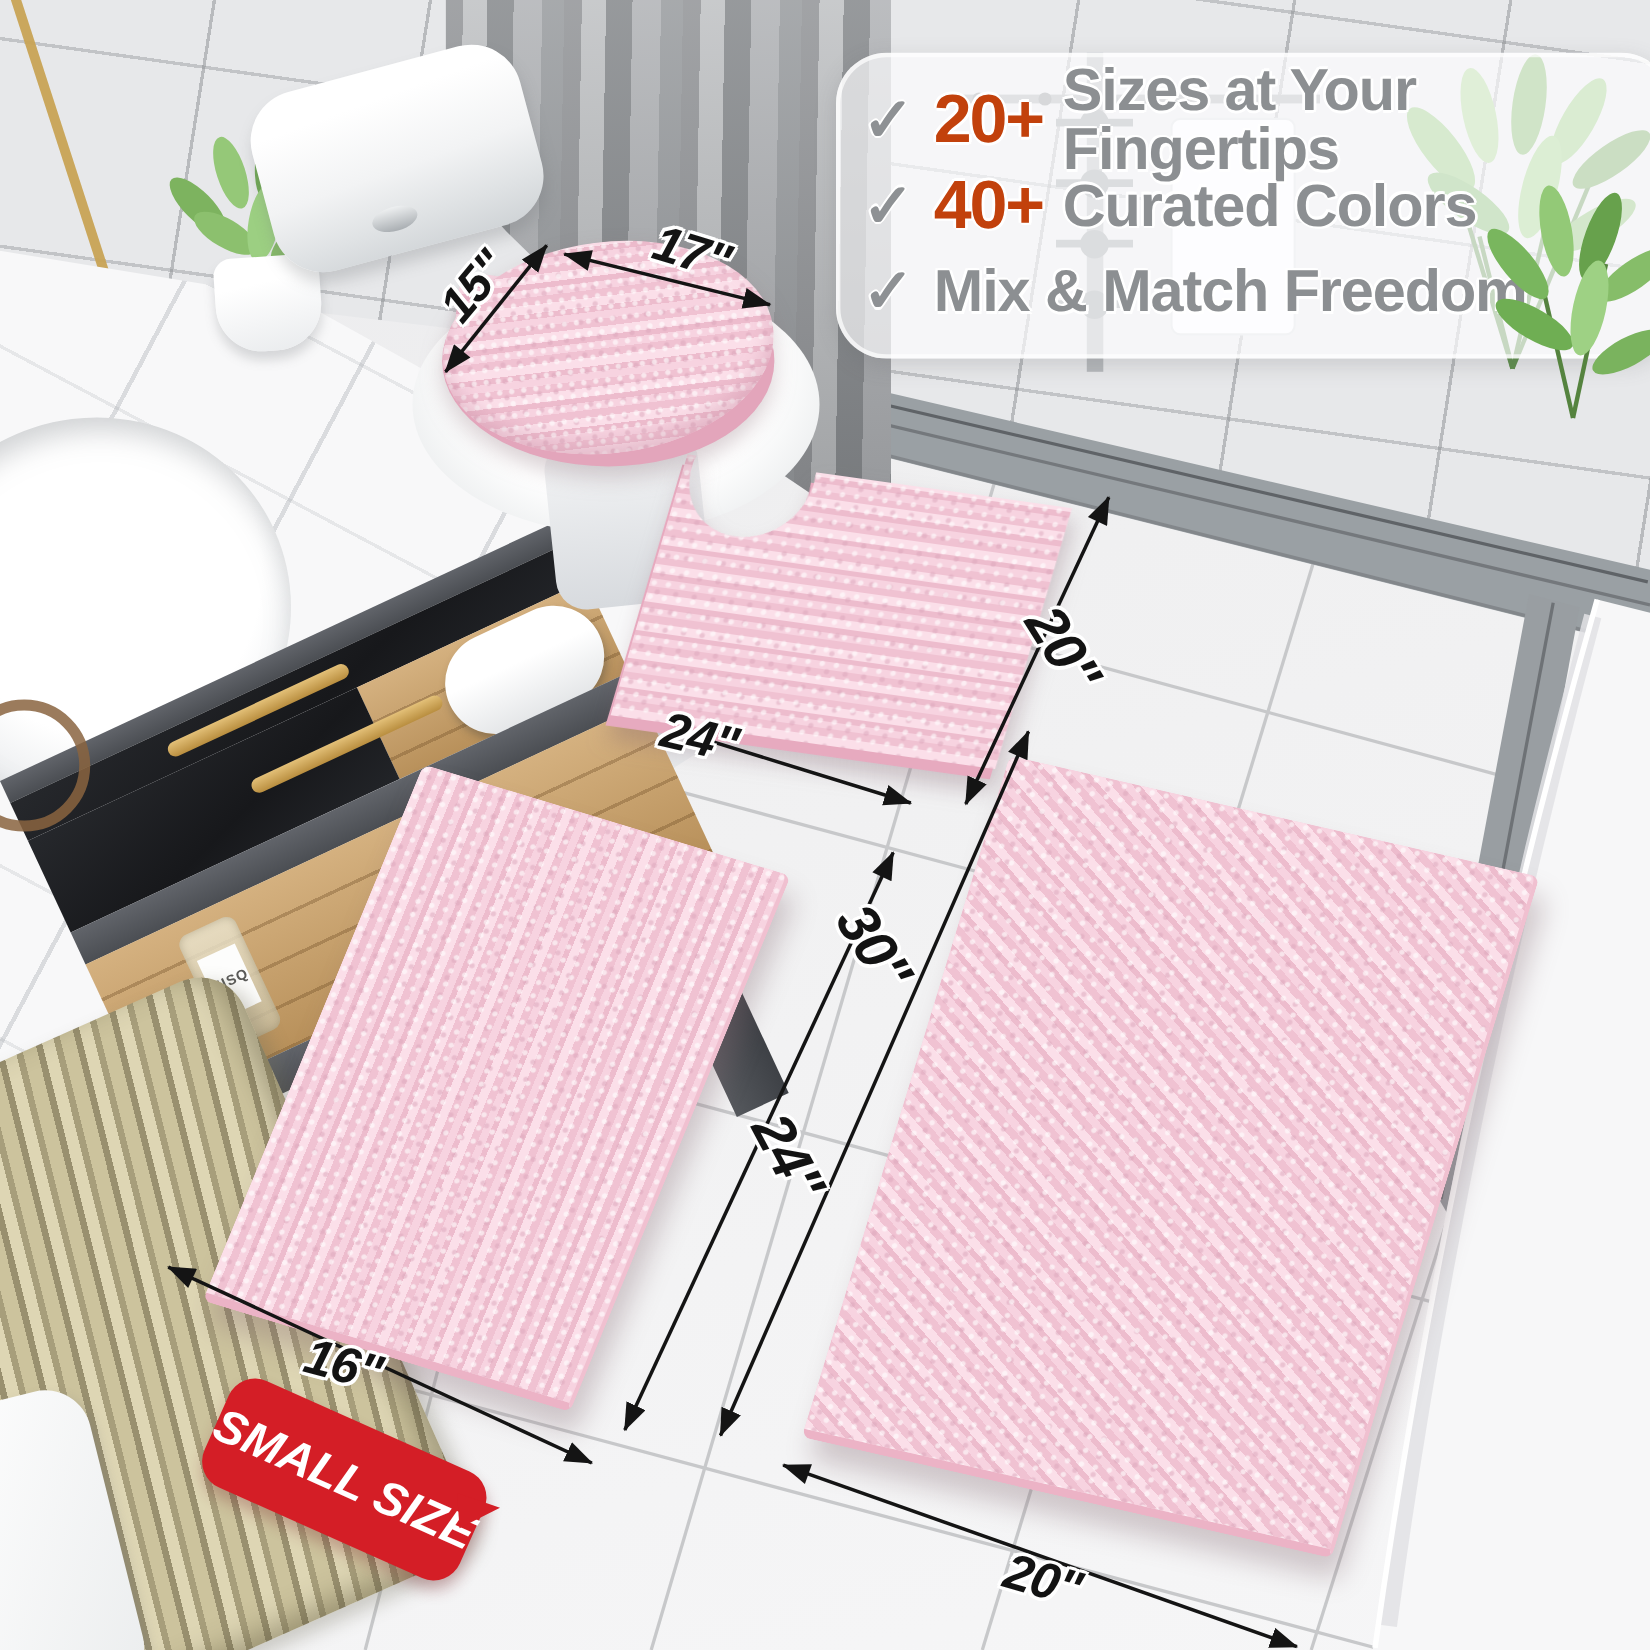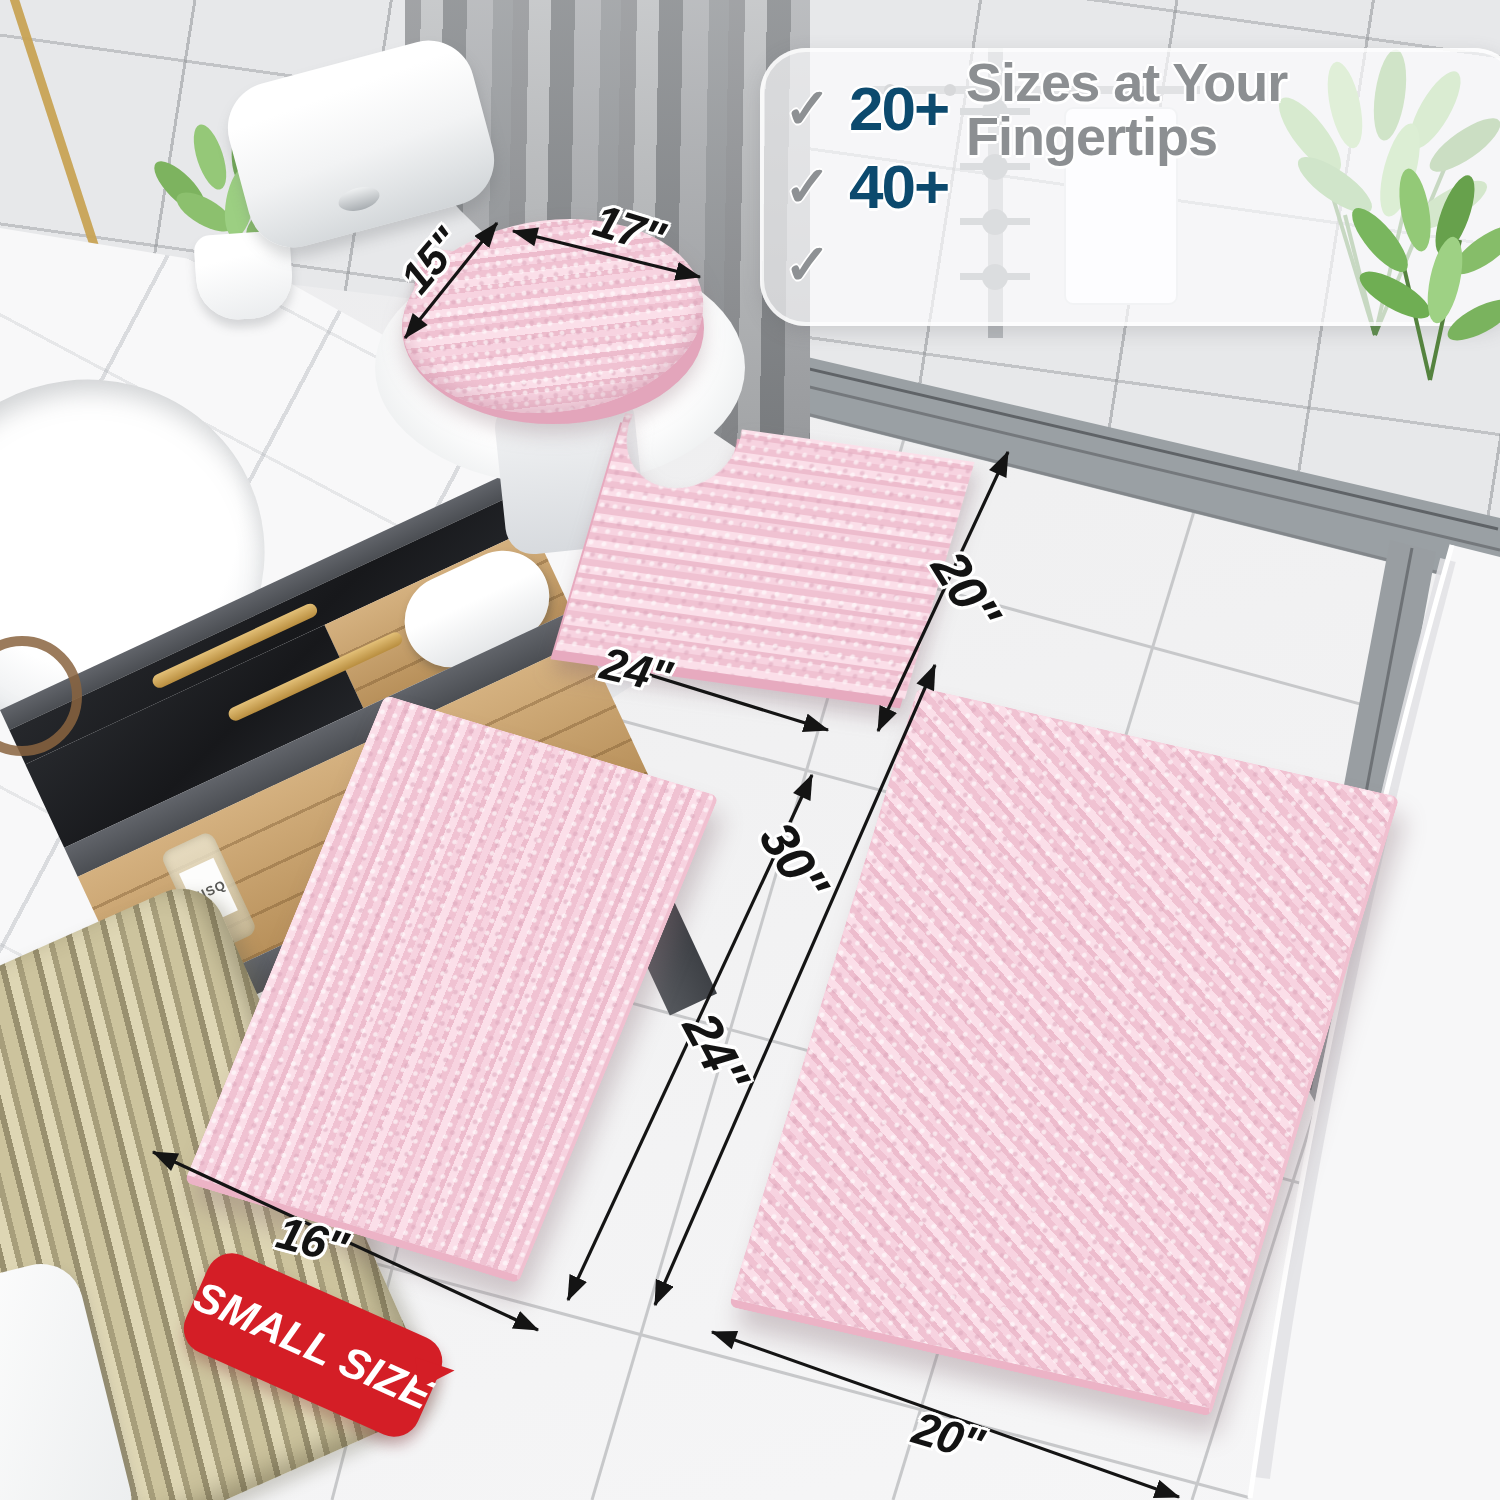--- a/index.html
+++ b/index.html
@@ -148,21 +148,21 @@
     left:760px; top:48px; width:760px; height:278px;
     background:rgba(254,254,255,.66);
     border-radius:46px; 
     box-shadow:0 6px 20px rgba(90,90,95,.20), inset 0 0 0 4px rgba(255,255,255,.7);
     display:flex; flex-direction:column; justify-content:space-between;
     padding:24px 0 24px 24px; box-sizing:border-box;
   }
   .crow{display:flex; align-items:center; gap:18px; height:74px;}
   .crow .check{font:700 56px/1 "Liberation Sans",sans-serif; color:#8e9194;
     text-shadow:2px 0 0 #fff,-2px 0 0 #fff,0 2px 0 #fff,0 -2px 0 #fff;}
-  .crow .stat{font:700 62px/1 "Liberation Sans",sans-serif; color:#0c4a6e; letter-spacing:-2px;
+  .crow .stat{font:700 62px/1 "Liberation Sans",sans-serif; color:#c2410c; letter-spacing:-2px;
     text-shadow:2.5px 0 0 #fff,-2.5px 0 0 #fff,0 2.5px 0 #fff,0 -2.5px 0 #fff,2px 2px 0 #fff,-2px -2px 0 #fff;}
   .crow .stat:empty{display:none;}
   .crow .clabel{font:700 54px/1 "Liberation Sans",sans-serif; color:#8c8f92; letter-spacing:-1px;
     text-shadow:2.5px 0 0 #fff,-2.5px 0 0 #fff,0 2.5px 0 #fff,0 -2.5px 0 #fff,2px 2px 0 #fff,-2px -2px 0 #fff;}
 
   
   #badge{
     left:186px; top:1292px; width:254px; height:106px;
     transform:rotate(24deg);
     background:#d41e26; border-radius:26px;
@@ -335,24 +335,26 @@
 
 <div id="callout" class="abs">
   <div class="crow">
     <span class="check">✓</span>
     <span class="stat">20+</span>
     <span class="clabel">Sizes at Your Fingertips</span>
   </div>
   <div class="crow">
     <span class="check">✓</span>
     <span class="stat">40+</span>
+    <span class="clabel">Curated Colors</span>
   </div>
   <div class="crow">
     <span class="check">✓</span>
 
+    <span class="clabel">Mix &amp; Match Freedom</span>
   </div>
 </div>
 
 <svg class="abs" style="left:1340px;top:160px" width="160" height="230">
   <g stroke="#55833f" stroke-width="4" fill="none">
     <path d="M90,220 L60,90"></path>
       <path d="M90,220 L120,80"></path>
   </g>
   <g>
     <ellipse cx="40" cy="80" rx="14" ry="40" fill="#79b65e" transform="rotate(-40 40 80)"></ellipse>

